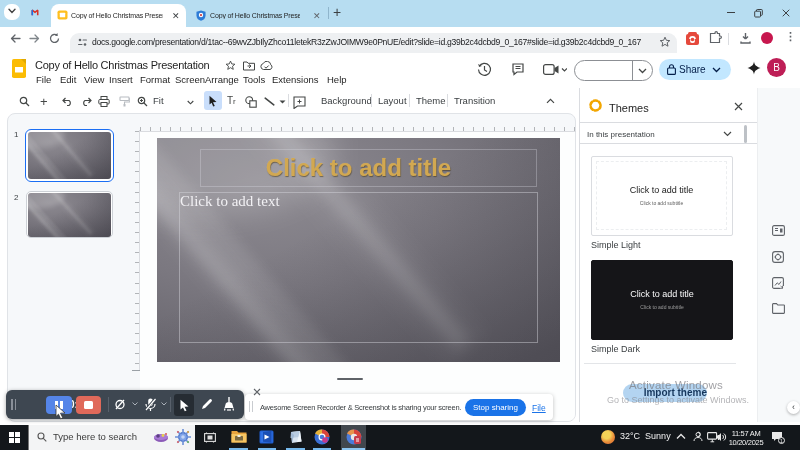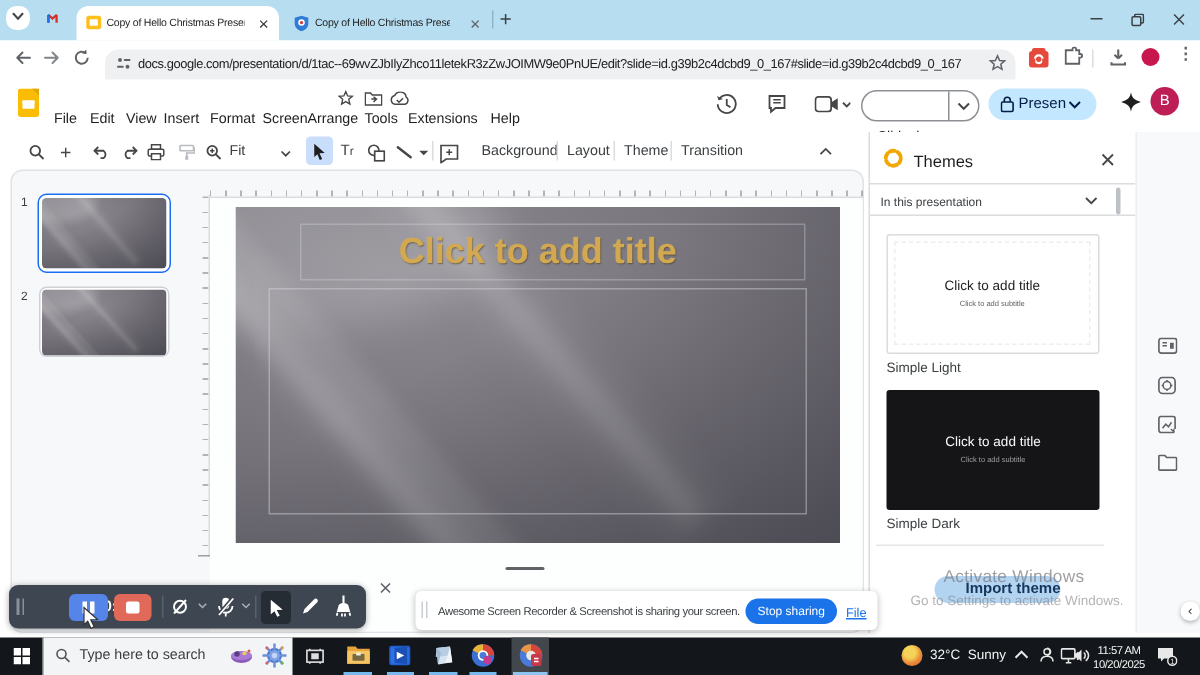--- a/index.html
+++ b/index.html
@@ -44,21 +44,21 @@
 #bodytext { left:23px; top:56px; font-family:"Liberation Serif", serif; font-size:15px; color:#F2F1F4; line-height:1; }
 
 #themes { left:579px; top:88px; width:196px; height:334px; background:#fff; border-left:1px solid #dadce0; }
 .card { left:11px; width:142px; height:80px; border:1px solid #dadce0; border-radius:2px; }
 .cardlabel { left:11px; font-size:9px; color:#3c4043; }
 
 #rstrip { left:757px; top:88px; width:43px; height:334px; background:#F7F9FA; border-left:1px solid #ECEEF0; }
 
 #recbar { left:6px; top:390px; width:238px; height:29px; background:#3E4751; border-radius:6px; box-shadow:0 1px 4px rgba(0,0,0,0.35); color:#fff; }
 
-#notif { left:245px; top:394px; width:308px; height:26px; background:#fff; border-radius:4px; box-shadow:0 1px 4px rgba(0,0,0,0.25);margin-left:32px; }
+#notif { left:245px; top:394px; width:308px; height:26px; background:#fff; border-radius:4px; box-shadow:0 1px 4px rgba(0,0,0,0.25); }
 
 #taskbar { left:0; top:425px; width:800px; height:25px; background:#13171B; }
 #searchbox { left:28px; top:0; width:167px; height:25px; background:#F3F4F5; border-left:1px solid #777; }
 </style>
 </head>
 <body>
 <div id="tabstrip" class="abs">
   <div id="chevbtn" class="abs">
       <svg width="8" height="6" viewBox="0 0 8 6">
         <path d="M1 1.2 L4 4.4 L7 1.2" stroke="#444" stroke-width="1.4" fill="none" stroke-linecap="round"></path>
@@ -166,20 +166,21 @@
 </div>
 <div id="apphdr" class="abs">
   <div class="abs" style="left:12px;top:6px;">
       <svg width="14" height="19" viewBox="0 0 14 19">
         <rect x="0" y="0" width="14" height="19" rx="1.8" fill="#FBBC04"></rect>
         <path d="M9 0 H14 V5 Z" fill="#E0A800"></path>
         <rect x="3" y="8" width="8" height="5.5" rx="0.5" fill="#fff"></rect>
         <rect x="3" y="8" width="8" height="2" fill="#fff"></rect>
       </svg>
     </div>
+  <div id="docname" class="abs">Copy of Hello Christmas Presentation</div>
   <div class="abs" style="left:225px;top:7px;">
       <svg width="11" height="11" viewBox="0 0 12 12">
         <path d="M6 1.2 L7.4 4.3 L10.8 4.6 L8.2 6.8 L9 10.2 L6 8.4 L3 10.2 L3.8 6.8 L1.2 4.6 L4.6 4.3 Z" fill="none" stroke="#444746" stroke-width="1"></path>
       </svg>
     </div>
   <div class="abs" style="left:243px;top:8px;">
       <svg width="12" height="10" viewBox="0 0 12 10">
         <path d="M0.5 1 H4 L5.2 2.3 H11.5 V9 H0.5 Z" fill="none" stroke="#444746" stroke-width="1"></path>
         <path d="M6 7 L8 5 L6 3.5 M4.5 5 H8" stroke="#444746" stroke-width="1" fill="none"></path>
       </svg>
@@ -231,21 +232,21 @@
         </svg>
       </div>
   </div>
   <div class="abs" style="left:659px;top:6px;width:72px;height:21px;background:#C2E7FF;border-radius:11px;">
     <div class="abs" style="left:8px;top:5px;">
         <svg width="9" height="11" viewBox="0 0 9 11">
           <rect x="0.6" y="4" width="7.8" height="6.4" rx="1" fill="none" stroke="#041e49" stroke-width="1.1"></rect>
           <path d="M2.5 4 V2.8 A2 2 0 0 1 6.5 2.8 V4" fill="none" stroke="#041e49" stroke-width="1.1"></path>
         </svg>
       </div>
-    <div class="abs" style="left:20px;top:4.5px;font-size:10px;color:#041e49;">Presen</div>
+    <div class="abs" style="left:20px;top:4.5px;font-size:10px;color:#041e49;">Share</div>
     <div class="abs" style="left:53px;top:8px;">
         <svg width="9" height="6" viewBox="0 0 9 6">
           <path d="M1 1 L4.5 4.5 L8 1" stroke="#041e49" stroke-width="1.3" fill="none"></path>
         </svg>
       </div>
   </div>
   <div class="abs" style="left:747px;top:8px;">
       <svg width="14" height="14" viewBox="0 0 14 14">
         <path d="M7 0.5 C7.6 4 8.8 5.3 13.5 7 C8.8 8.7 7.6 10 7 13.5 C6.4 10 5.2 8.7 0.5 7 C5.2 5.3 6.4 4 7 0.5 Z" fill="#1f1f1f"></path>
       </svg>
@@ -393,20 +394,21 @@
           <rect x="144" y="-150" width="12" height="520" fill="url(#beam)" opacity="0.09" filter="url(#bl)" transform="rotate(-41 150 190)"></rect>
           <ellipse cx="40" cy="12" rx="140" ry="68" fill="#fff" opacity="0.16" filter="url(#bl2)"></ellipse>
           <rect width="403" height="224" fill="url(#dk)"></rect>
         </g>
       </defs>
       <use href="#slidebg"></use>
     </svg>
     <div id="titlebox" class="abs"></div>
     <div id="slidetitle" class="abs">Click to add title</div>
     <div id="bodybox" class="abs"></div>
+    <div id="bodytext" class="abs">Click to add text</div>
   </div>
   <div class="abs" style="left:329px;top:264px;width:26px;height:2px;background:#5f6368;border-radius:1px;"></div>
 </div>
 <div id="themes" class="abs">
   <div class="abs" style="left:8px;top:10px;">
       <svg width="15" height="15" viewBox="0 0 15 15">
         <circle cx="7.5" cy="7.5" r="5" fill="none" stroke="#F2A600" stroke-width="2.6" stroke-dasharray="3.2 2.1" stroke-linecap="round"></circle>
       </svg>
     </div>
   <div class="abs" style="left:29px;top:13.5px;font-size:11px;color:#1f1f1f;">Themes</div>

